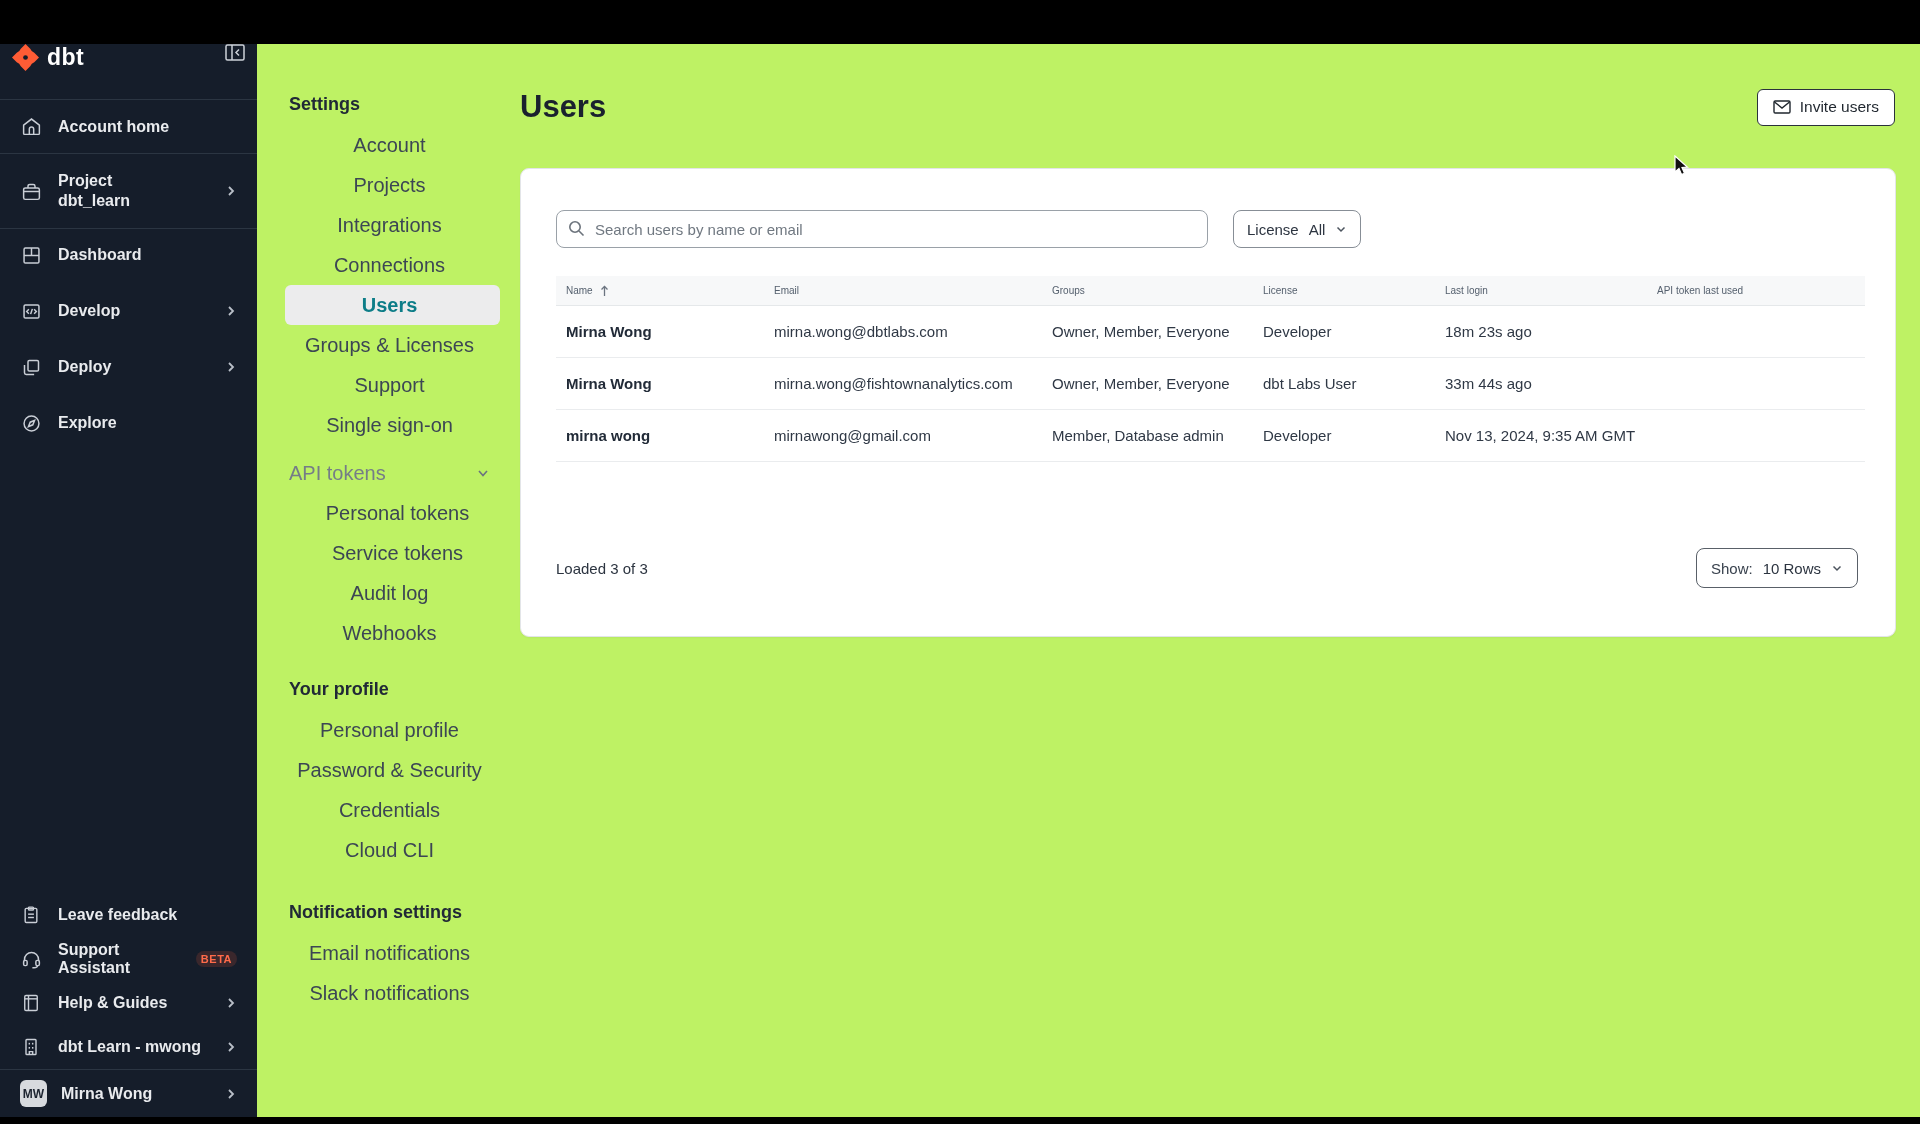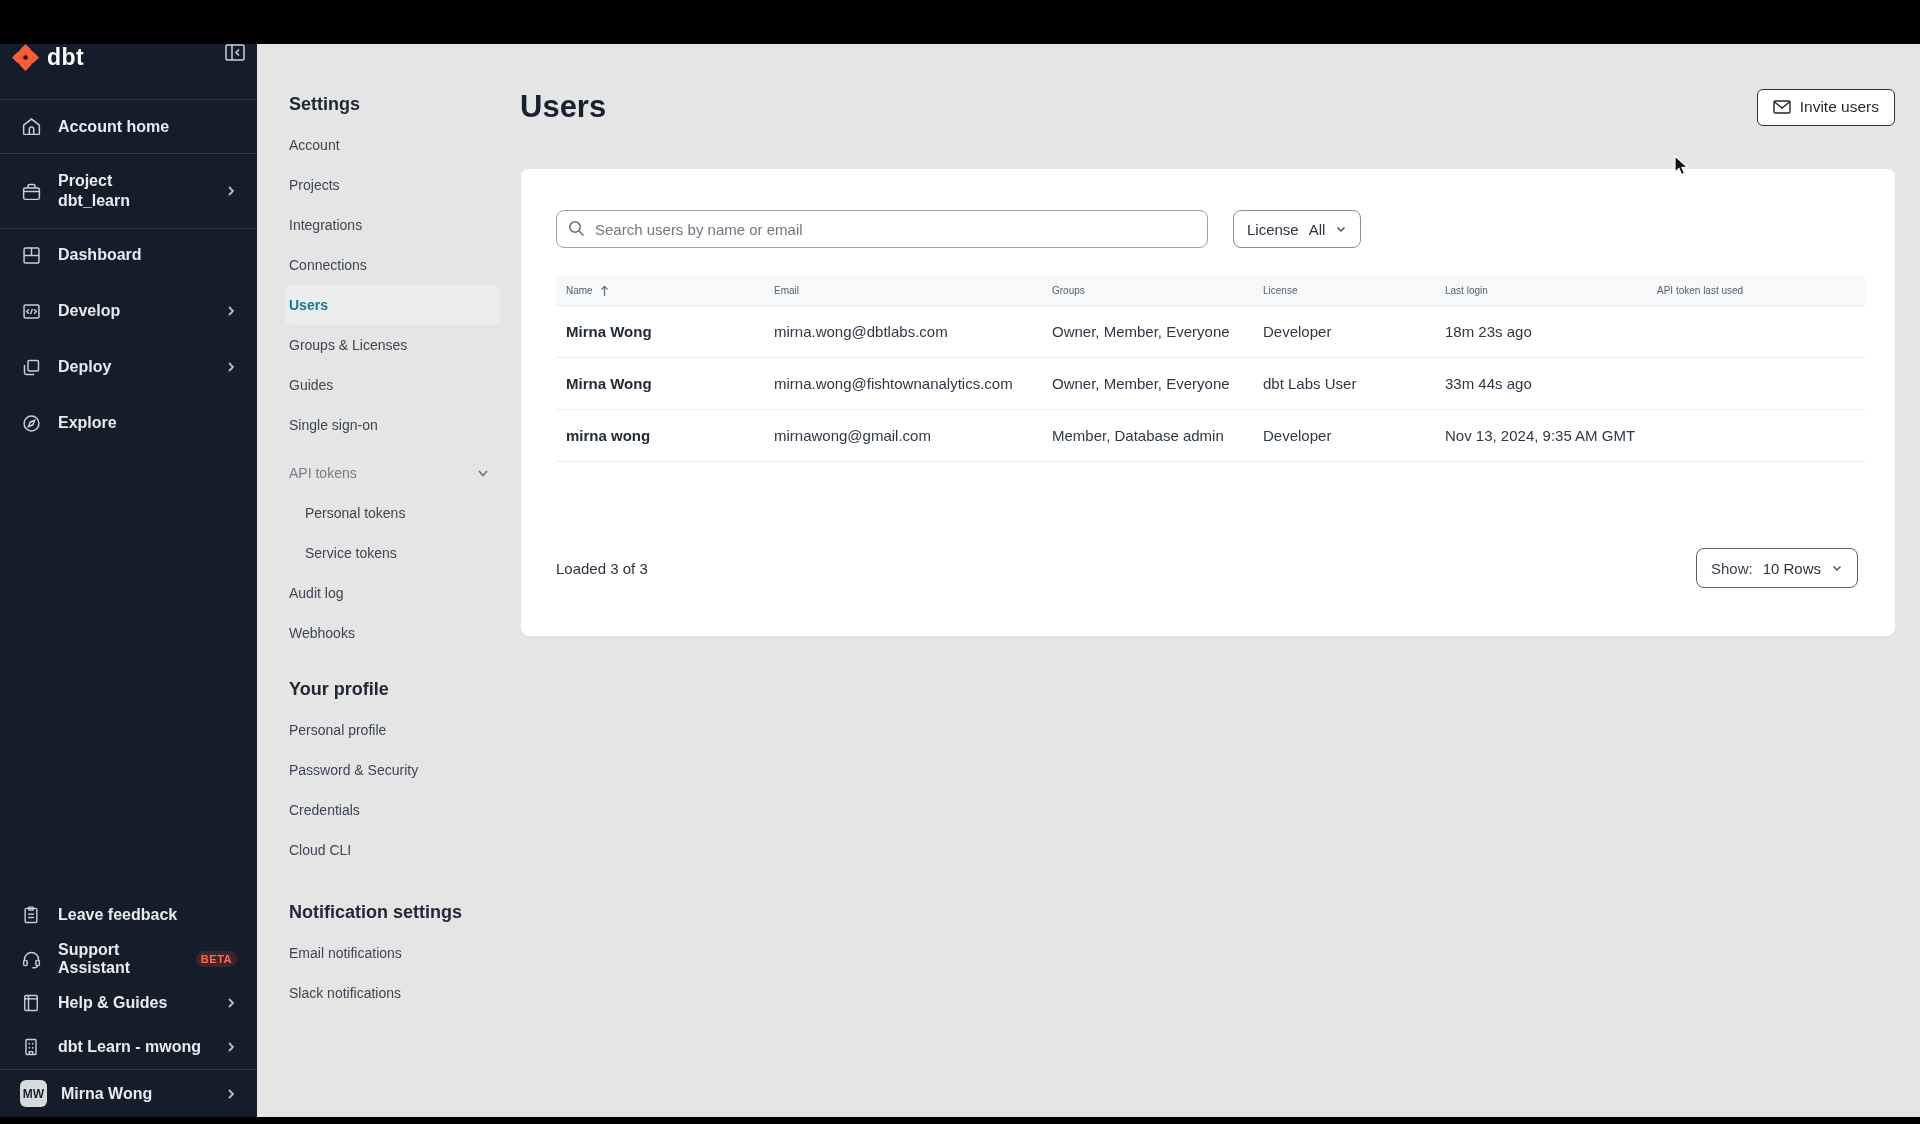--- a/index.html
+++ b/index.html
@@ -28,25 +28,25 @@
   .sb-spacer { flex:1; }
   .sb-user { height:47px; display:flex; align-items:center; padding:0 20px; gap:14px; cursor:pointer; }
   .avatar { width:27px; height:27px; border-radius:6px; background:#d7dade; color:#1c2430;
             font-size:12px; font-weight:700; display:flex; align-items:center; justify-content:center; flex:none; }
   .sb-user .name { font-size:16px; font-weight:700; }
   .sb-user .chev { margin-left:auto; color:#b9bfc8; display:flex; }
   .beta { font-size:11px; font-weight:700; color:#ff6b4a; background:rgba(255,92,53,.16);
           padding:2px 5px; border-radius:8px; letter-spacing:.5px; }
 
   
-  .rightarea { position:absolute; left:257px; top:44px; width:1663px; height:1073px; background:#e5e5e5; }
+  .rightarea { position:absolute; left:257px; top:44px; width:1663px; height:1073px; background:#bef264; }
   .subnav { position:absolute; left:0; top:0; width:263px; height:1073px; padding:50px 20px 0 28px; }
   .subnav h2 { font-size:18px; font-weight:700; color:#212936; padding-left:4px; margin-bottom:10px; }
-  .sn-item { height:40px; display:flex; align-items:center; font-size:14px; color:#3c4654;
-             padding:0 10px 0 4px; border-radius:6px; cursor:pointer; }
+  .sn-item { height:40px; display:flex; align-items:center; font-size:20px; color:#3c4654;
+             padding:0 10px 0 4px; border-radius:6px; cursor:pointer;justify-content:center; }
   .sn-item.selected { background:#ececed; color:#0d7d88; font-weight:700; }
   .sn-item.muted { color:#757d87; }
   .sn-item.sub { padding-left:20px; }
   .sn-item .chev { margin-left:auto; display:flex; color:#6b7380; }
   .sn-gap { height:8px; }
   .sn-h { margin-top:26px; }
   .sn-h2 { margin-top:32px; }
 
   
   .content { position:absolute; left:263px; top:0; width:1400px; height:1073px; }
@@ -288,21 +288,21 @@
     <div class="sn-item">
         <span>Connections</span>
       </div>
     <div class="sn-item selected">
         <span>Users</span>
       </div>
     <div class="sn-item">
         <span>Groups &amp; Licenses</span>
       </div>
     <div class="sn-item">
-        <span>Guides</span>
+        <span>Support</span>
       </div>
     <div class="sn-item">
         <span>Single sign-on</span>
       </div>
     <div class="sn-gap"></div>
     <div class="sn-item muted">
       <span>API tokens</span>
       <span class="chev">
         <svg width="14" height="14" viewBox="0 0 14 14" fill="none" stroke="currentColor" stroke-width="1.6">
             <polyline points="3,5 7,9.5 11,5"></polyline>

